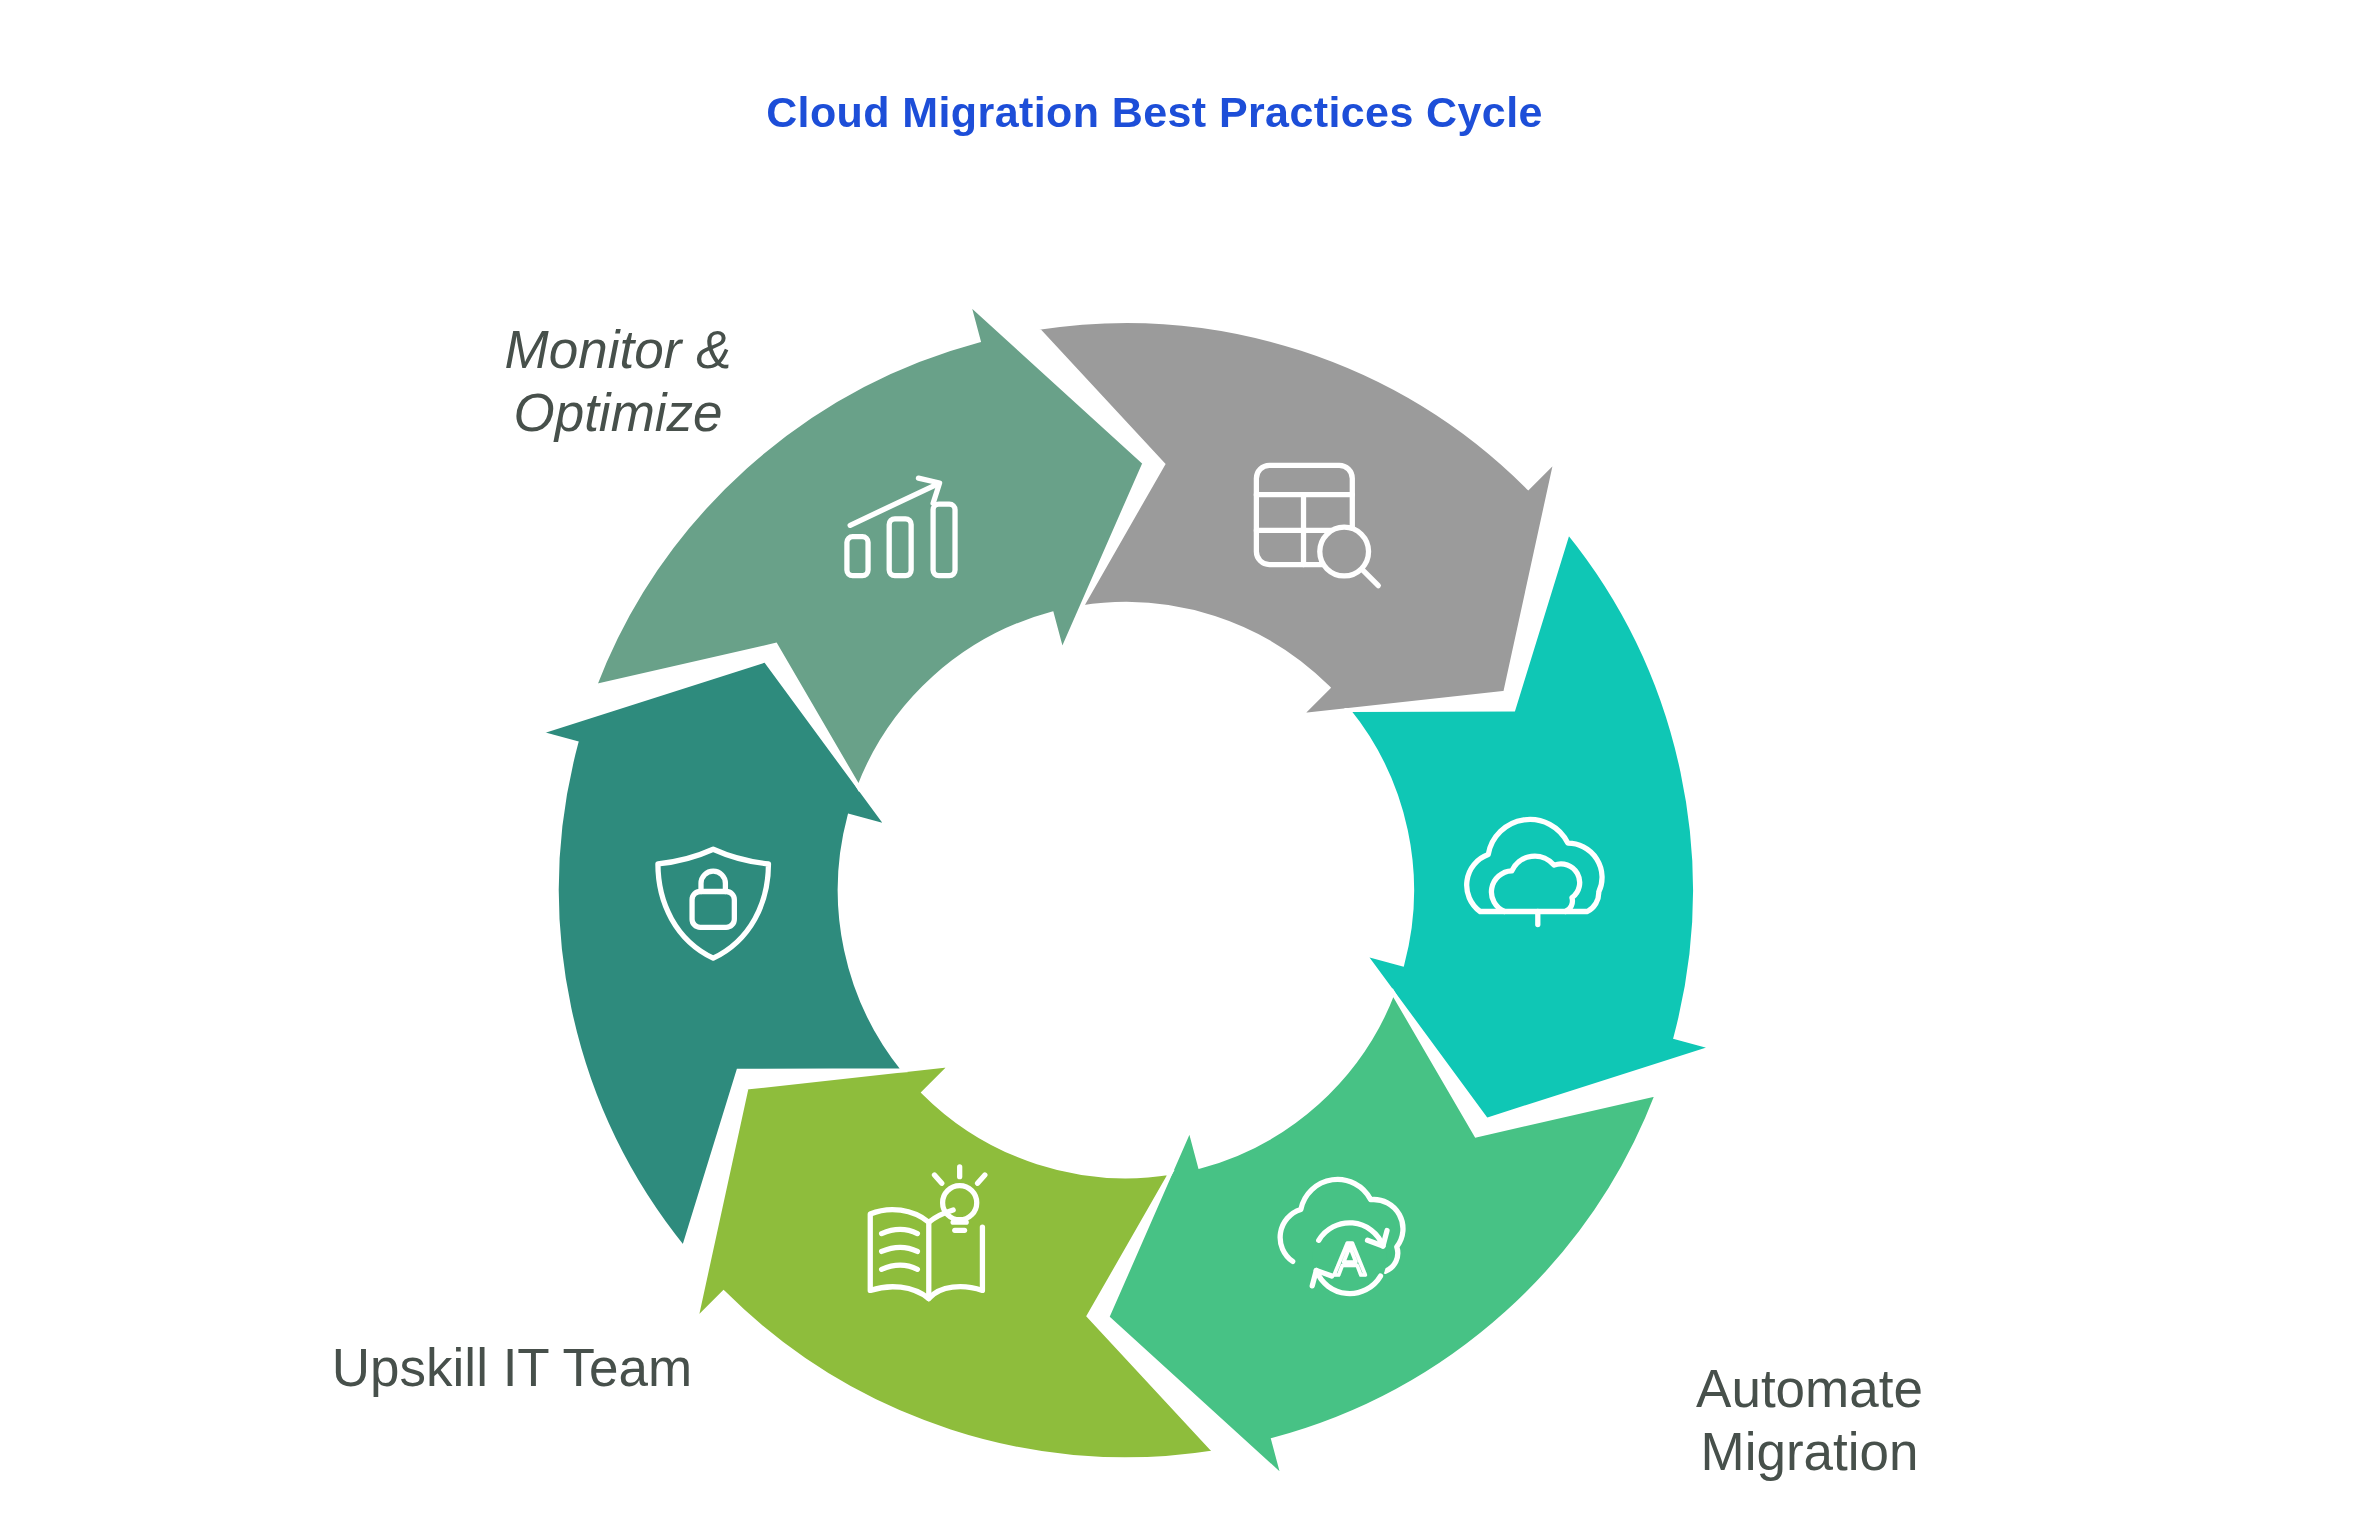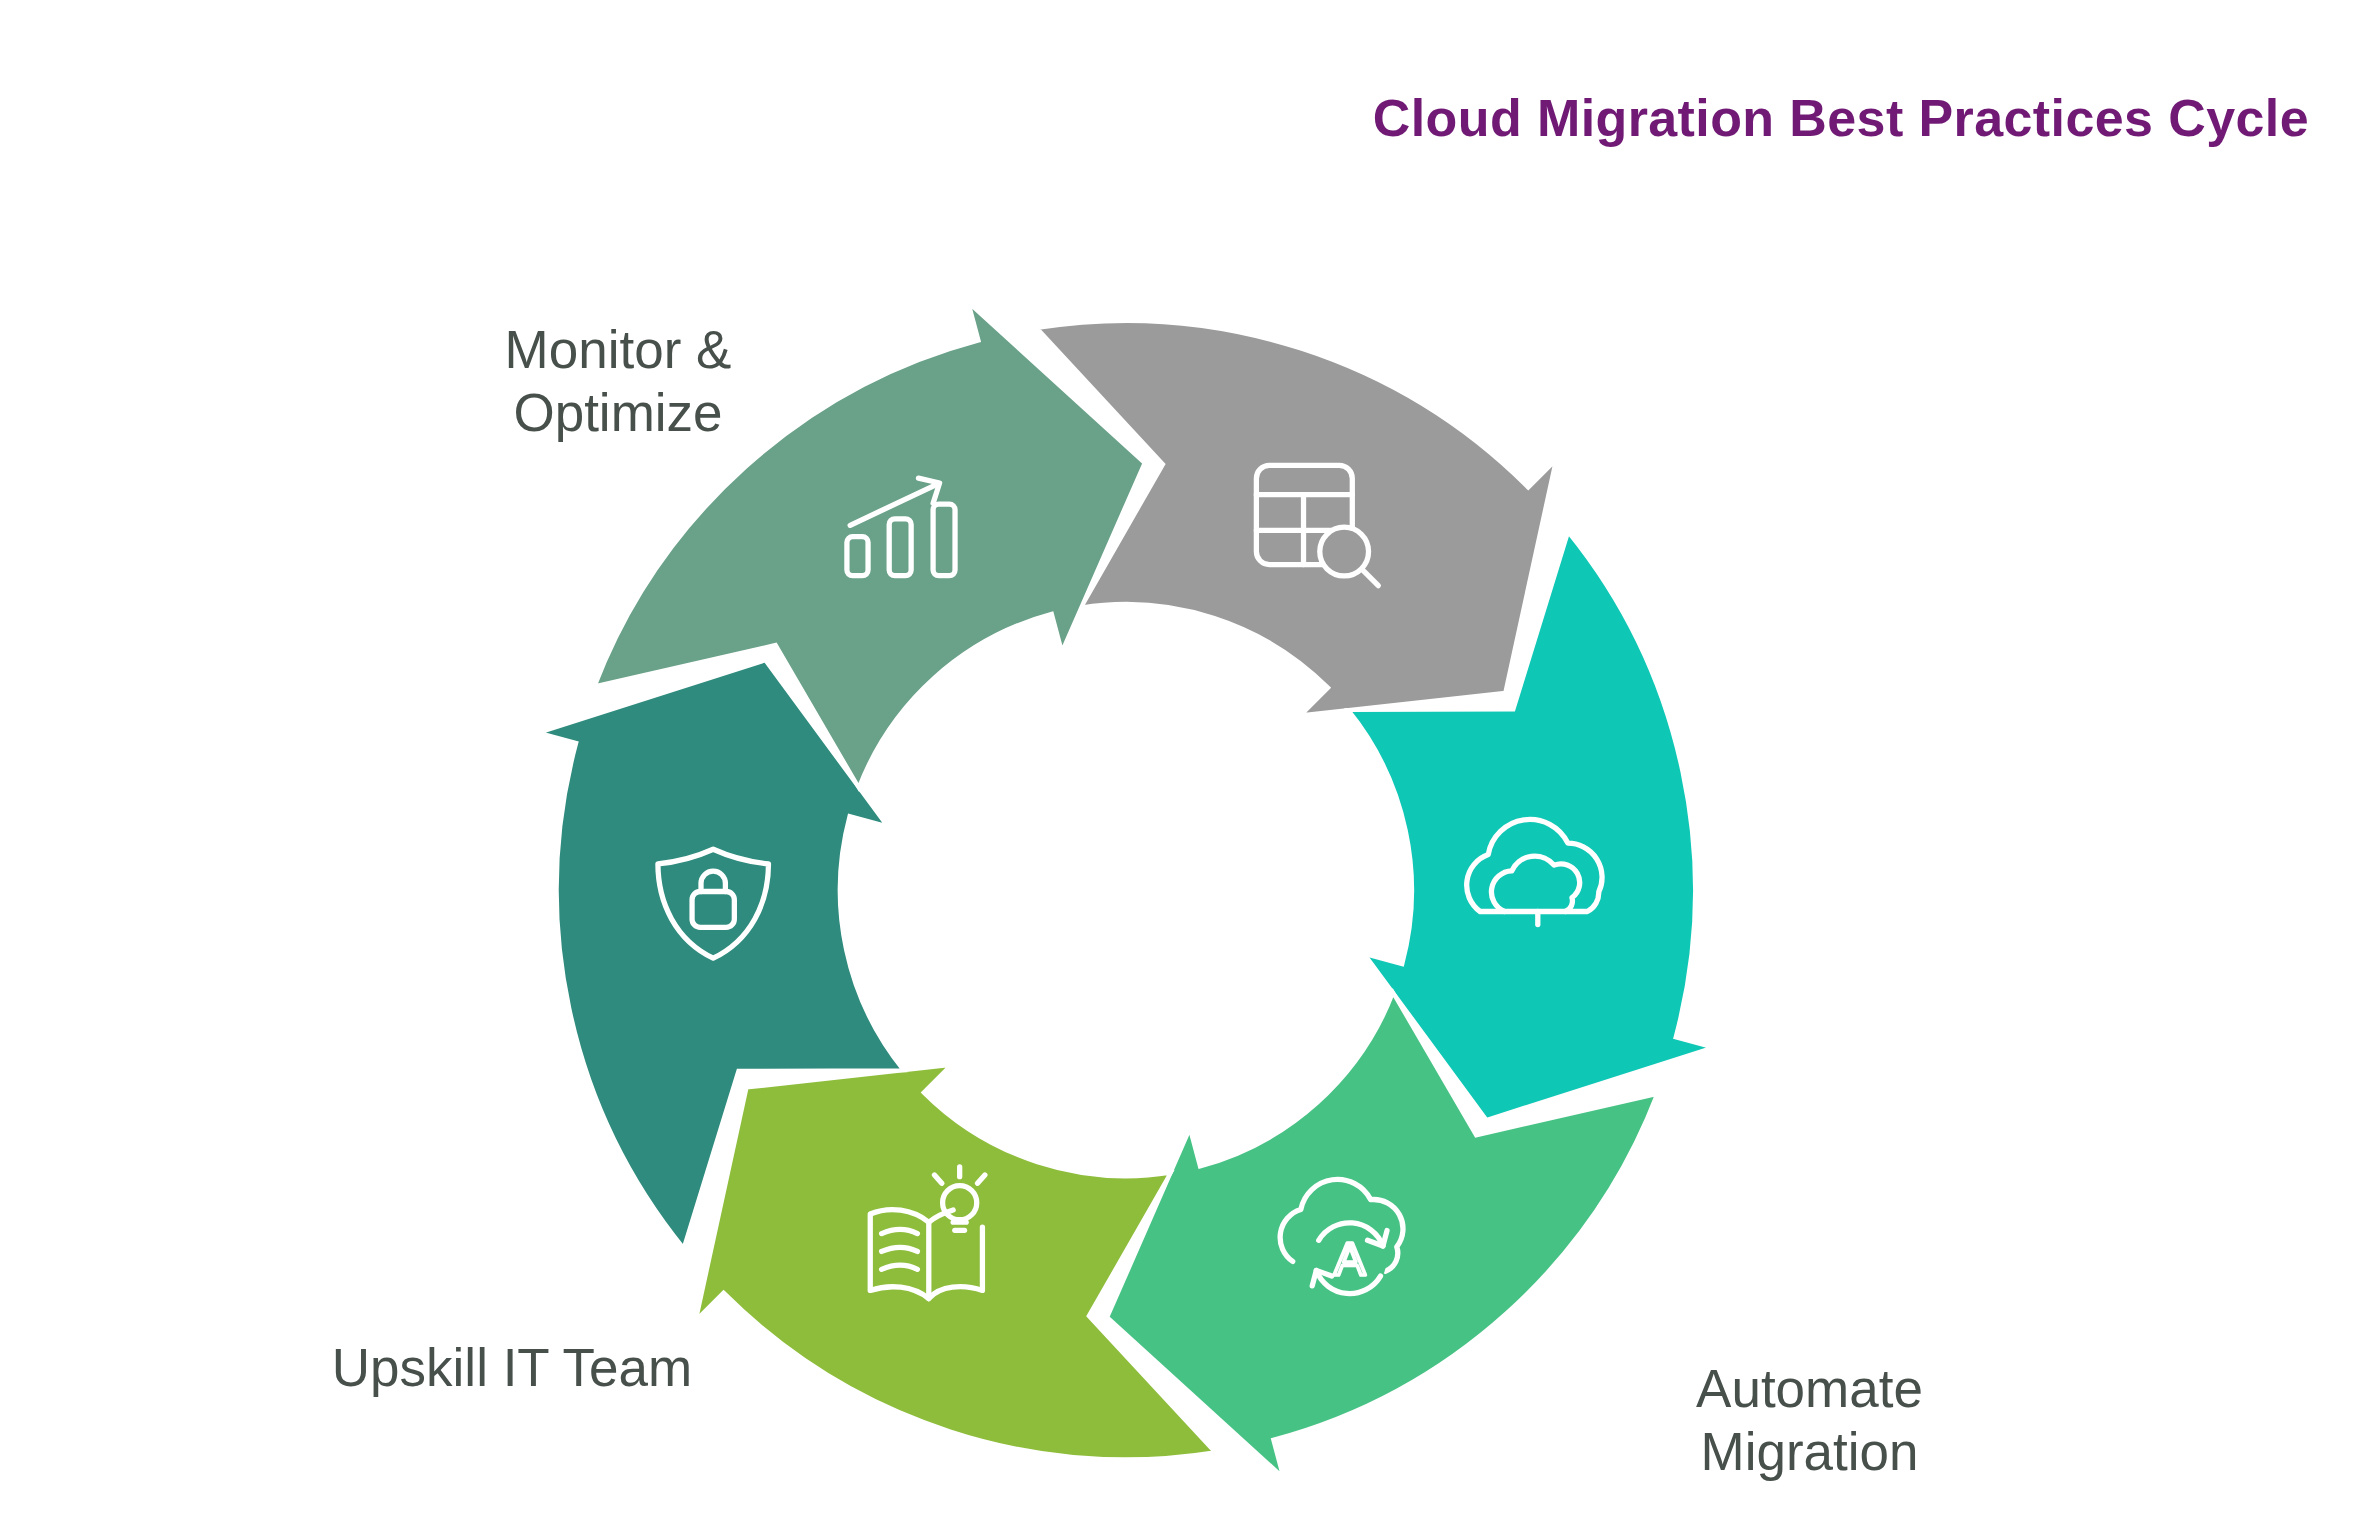--- a/index.html
+++ b/index.html
@@ -2,34 +2,34 @@
 <html style="font-size:13px"><head>
 <meta charset="utf-8">
 <style>
   html,body{margin:0;padding:0;background:#ffffff;}
   body{
     width:2377px;height:1538px;position:relative;overflow:hidden;
     font-family:"Liberation Sans", sans-serif;
   }
   .canvas{position:absolute;inset:0;}
   .title{
-    position:absolute;left:0;top:88px;width:2309px;text-align:right;
-    font-size:52px;font-weight:700;color:#701a75;letter-spacing:0.4px;
+    position:absolute;left:0;top:88px;width:2309px;text-align:center;
+    font-size:43px;font-weight:700;color:#1d4ed8;letter-spacing:0.4px;
   }
   svg.cycle{position:absolute;left:0;top:0;width:2377px;height:1538px;}
   .step-label{
     position:absolute;font-size:53px;line-height:1.18;color:#47504B;
     white-space:pre-line;
   }
   .lbl-assess-environment{left:1525px;top:322px;width:569px;text-align:left;}
   .lbl-choose-cloud-provider{left:1740px;top:875px;width:423px;text-align:center;}
   .lbl-automate-migration{left:1525px;top:1358px;width:569px;text-align:center;}
   .lbl-upskill-it-team{left:268px;top:1337px;width:488px;text-align:center;}
   .lbl-prioritize-security{left:150px;top:826px;width:488px;text-align:center;}
-  .lbl-monitor-optimize{left:374px;top:319px;width:488px;text-align:center;}
+  .lbl-monitor-optimize{left:374px;top:319px;width:488px;text-align:center;font-style:italic;}
 </style>
 </head>
 <body>
 
 <div class="canvas">
   <div class="title">Cloud Migration Best Practices Cycle</div>
 
   <svg class="cycle" viewBox="0 0 2924 1892" xmlns="http://www.w3.org/2000/svg">
       <path d="M 1275.5 403.6 A 700 700 0 0 1 1880.0 600.0 L 1913.9 566.1 L 1851.6 852.1 L 1600.0 880.0 L 1633.9 846.1 A 352 352 0 0 0 1329.9 747.3 L 1430.8 571.0 Z" fill="#9B9B9B" stroke="#FFFFFF" stroke-width="5" stroke-miterlimit="12"></path>
       <path d="M 1929.0 654.5 A 700 700 0 0 1 2061.1 1276.2 L 2107.5 1288.6 L 1828.6 1377.6 L 1678.6 1173.7 L 1725.0 1186.1 A 352 352 0 0 0 1658.6 873.5 L 1861.7 872.7 Z" fill="#0FC7B5" stroke="#FFFFFF" stroke-width="5" stroke-miterlimit="12"></path>

